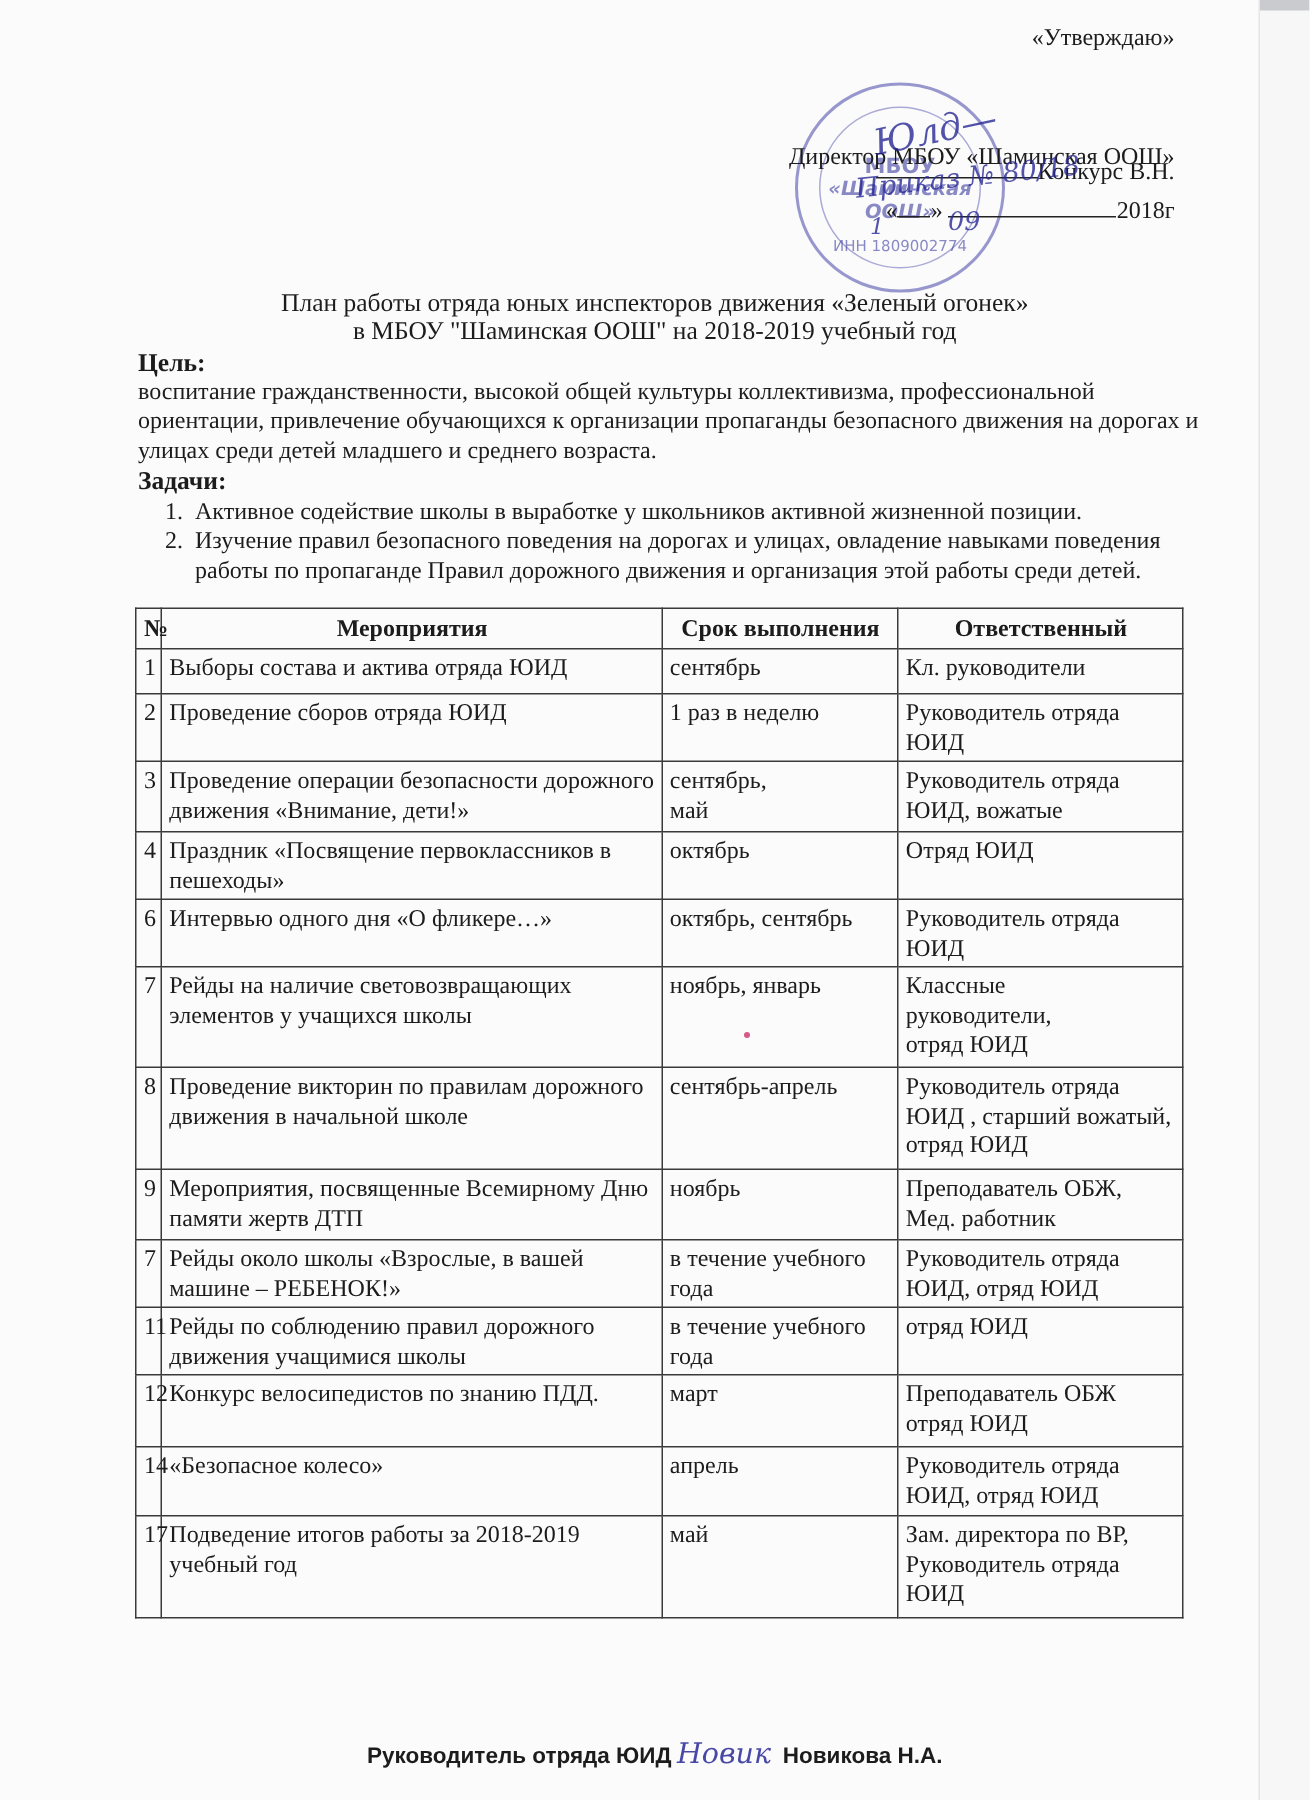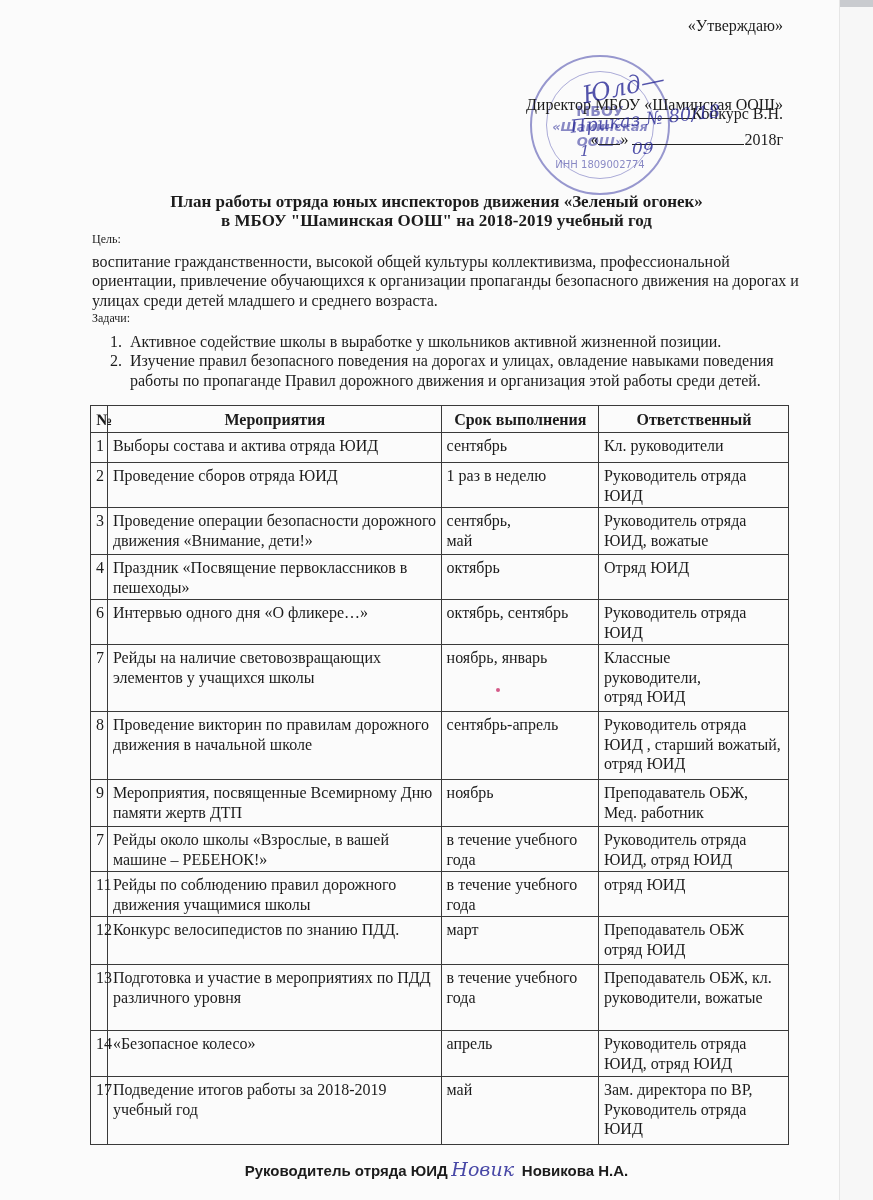--- a/index.html
+++ b/index.html
@@ -44,25 +44,25 @@
     position:absolute; color:rgba(40,40,150,0.8); font-style:italic;
     font-family:"DejaVu Serif",serif;
   }
   .sig-director { left:582px; top:73px; font-size:24px; transform:rotate(-12deg); }
   .sig-order { left:570px; top:108px; font-size:18px; transform:rotate(-6deg); }
   .sig-day { left:580px; top:142px; font-size:15px; }
   .sig-month { left:632px; top:138px; font-size:17px; }
 
   .title {
     position:absolute; left:0; width:873px; text-align:center;
-    font-weight:bold; font-size:17px;
+    font-weight:normal; font-size:17px;
   }
   .title-1 { top:192px; }
   .title-2 { top:211px; }
-  .section-label { position:absolute; left:92px; font-weight:normal; font-size:12px; }
+  .section-label { position:absolute; left:92px; font-weight:bold; font-size:17px; }
   .goal-label { top:232px; }
   .goal-text { position:absolute; left:92px; top:252px; width:720px; font-size:16px; line-height:19.3px; }
   .tasks-label { top:311px; }
   .tasks { position:absolute; left:92px; top:332px; width:720px; font-size:16px; line-height:19.3px; margin:0; padding:0; list-style:none; }
   .tasks li { position:relative; padding-left:38px; }
   .tasks li .num { position:absolute; left:18px; }
 
   table.plan {
     position:absolute; left:90px; top:405px; width:699px;
     border-collapse:collapse; font-size:16px; line-height:19.5px;
@@ -207,26 +207,20 @@
         <td class="cell-pre">в течение учебного года</td>
         <td class="cell-pre">отряд ЮИД</td>
     </tr>
     <tr style="height:48px">
       <td>12</td>
         <td>Конкурс велосипедистов по знанию ПДД.</td>
         <td class="cell-pre">март</td>
         <td class="cell-pre">Преподаватель ОБЖ
 отряд ЮИД</td>
     </tr>
-    <tr style="height:66px">
-      <td>13</td>
-        <td>Подготовка и участие в мероприятиях по ПДД различного уровня</td>
-        <td class="cell-pre">в течение учебного года</td>
-        <td class="cell-pre">Преподаватель ОБЖ, кл. руководители, вожатые</td>
-    </tr>
     <tr style="height:46px">
       <td>14</td>
         <td> «Безопасное колесо»</td>
         <td class="cell-pre">апрель</td>
         <td class="cell-pre">Руководитель отряда ЮИД, отряд ЮИД</td>
     </tr>
     <tr style="height:68px">
       <td>17</td>
         <td>Подведение итогов работы за 2018-2019 учебный год</td>
         <td class="cell-pre">май</td>

